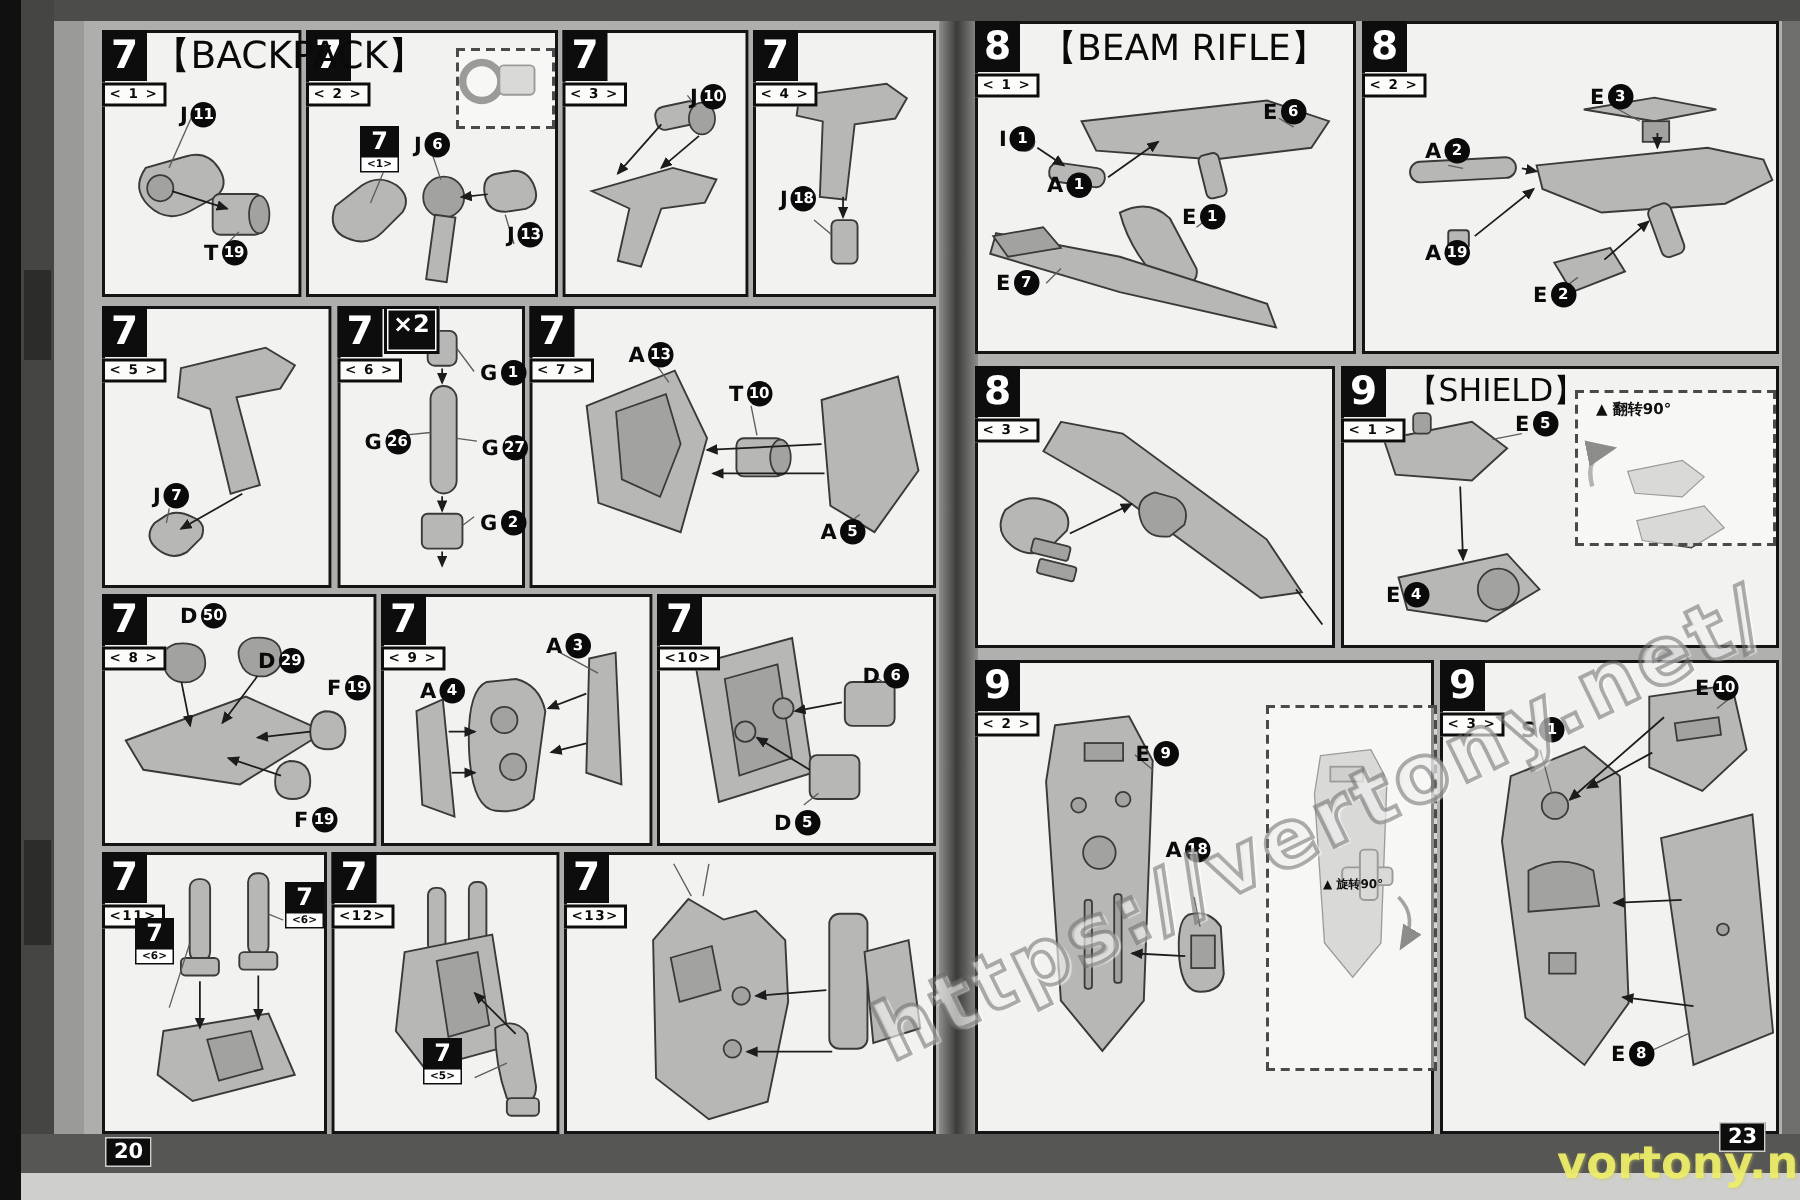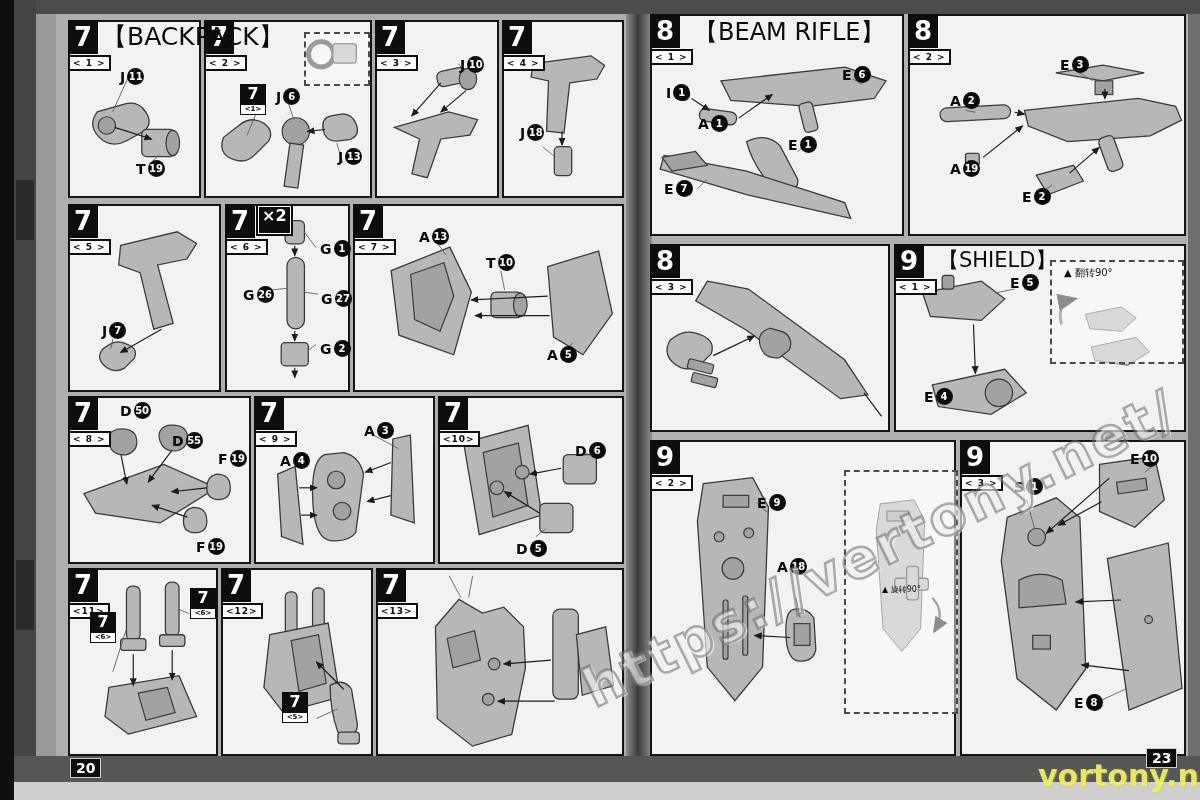--- a/index.html
+++ b/index.html
@@ -33,21 +33,21 @@
   .co{position:absolute;display:flex;align-items:center;gap:2px;font-size:14px;
       font-weight:bold;color:#0a0a0a;z-index:4;}
   .bub{width:17px;height:17px;border-radius:50%;background:#0a0a0a;color:#fff;font-size:10px;
        font-weight:bold;display:flex;align-items:center;justify-content:center;flex:0 0 17px;}
   .sec-title{position:absolute;font-size:25px;font-weight:normal;color:#0a0a0a;z-index:5;
              letter-spacing:0;white-space:nowrap;}
   .ref{position:absolute;width:26px;text-align:center;z-index:4;}
   .ref-num{background:#0d0d0d;color:#fff;font-size:16px;font-weight:bold;height:20px;line-height:20px;}
   .ref-sub{background:#fff;border:1px solid #0d0d0d;font-size:7px;font-weight:bold;line-height:9px;}
   .dash{position:absolute;border:2px dashed #4a4a4a;background:rgba(252,252,250,0.5);z-index:2;}
-  .note{position:absolute;font-size:10px;font-weight:normal;color:#101010;z-index:4;white-space:nowrap;}
+  .note{position:absolute;font-size:10px;font-weight:bold;color:#101010;z-index:4;white-space:nowrap;}
   .pgnum{position:absolute;background:#0d0d0d;color:#fff;font-size:14px;font-weight:bold;
          padding:1px 5px;border:1px solid #cfcfcd;z-index:6;}
   .wm-diag{position:absolute;left:588px;top:660px;width:760px;height:70px;z-index:7;
            font-size:54px;font-weight:bold;letter-spacing:3px;color:rgba(200,200,198,0.18);
            transform:rotate(-26deg);transform-origin:0 50%;white-space:nowrap;
            -webkit-text-stroke:2.5px rgba(110,110,108,0.55);
            text-shadow:2px 2px 1px rgba(255,255,255,0.6);}
   .wm-corner{position:absolute;left:1038px;top:758px;z-index:8;font-size:30px;font-weight:bold;
              color:rgba(238,238,106,0.92);text-shadow:1px 1px 2px rgba(200,200,90,0.5);}
   svg .part{fill:#b7b7b5;stroke:#3a3a3a;stroke-width:1.3;}
@@ -276,21 +276,21 @@
     <div class="step-head">
         <span>7</span>
       </div>
     <div class="sub-label">&lt; 8 &gt;</div>
     <div class="co" style="left:50px;top:4px;">
         <span>D</span>
         <span class="bub">50</span>
       </div>
     <div class="co" style="left:102px;top:34px;">
         <span>D</span>
-        <span class="bub">55</span>
+        <span class="bub">29</span>
       </div>
     <div class="co" style="left:148px;top:52px;">
         <span>F</span>
         <span class="bub">19</span>
       </div>
     <div class="co" style="left:126px;top:140px;">
         <span>F</span>
         <span class="bub">19</span>
       </div>
   </div>

